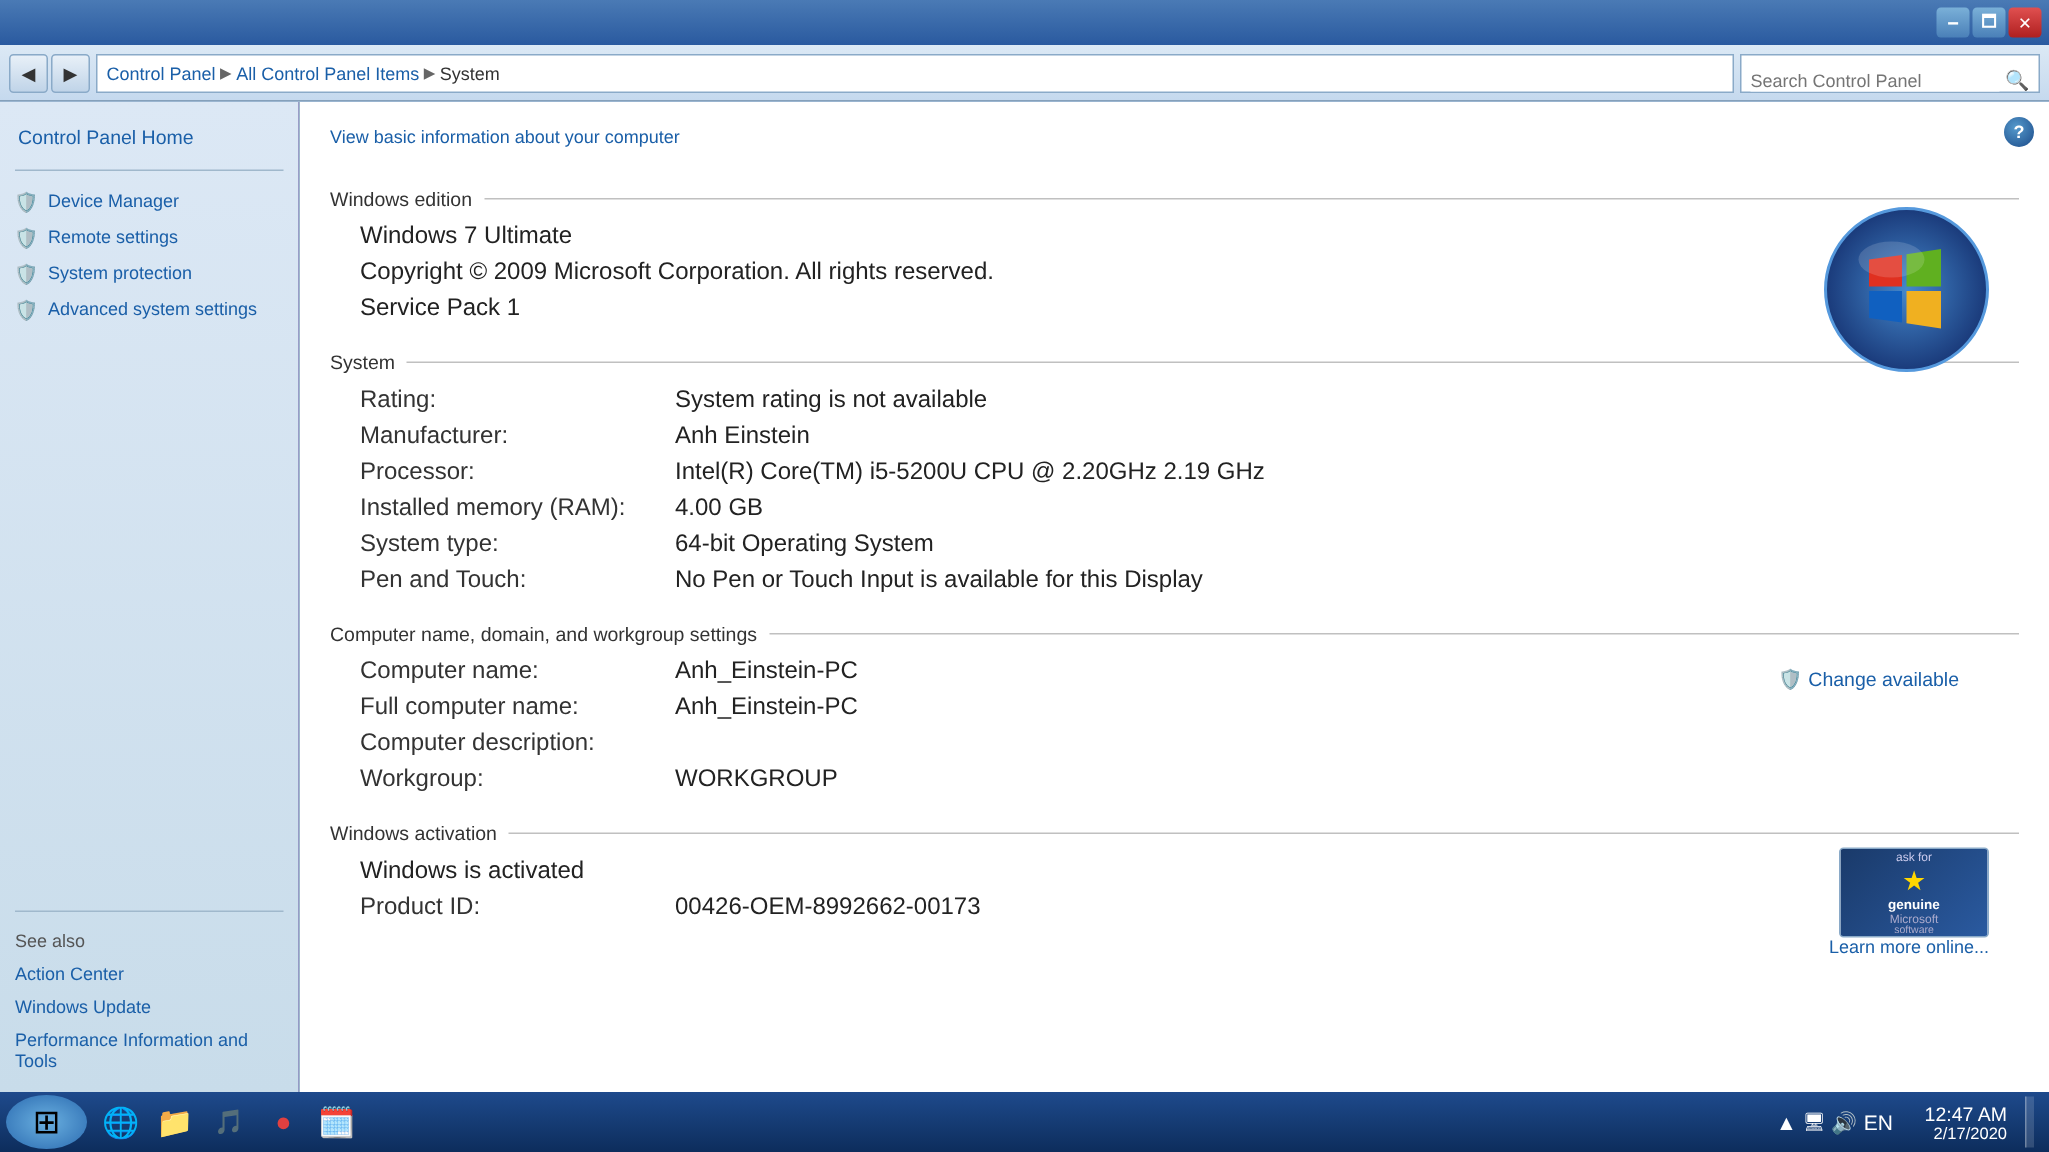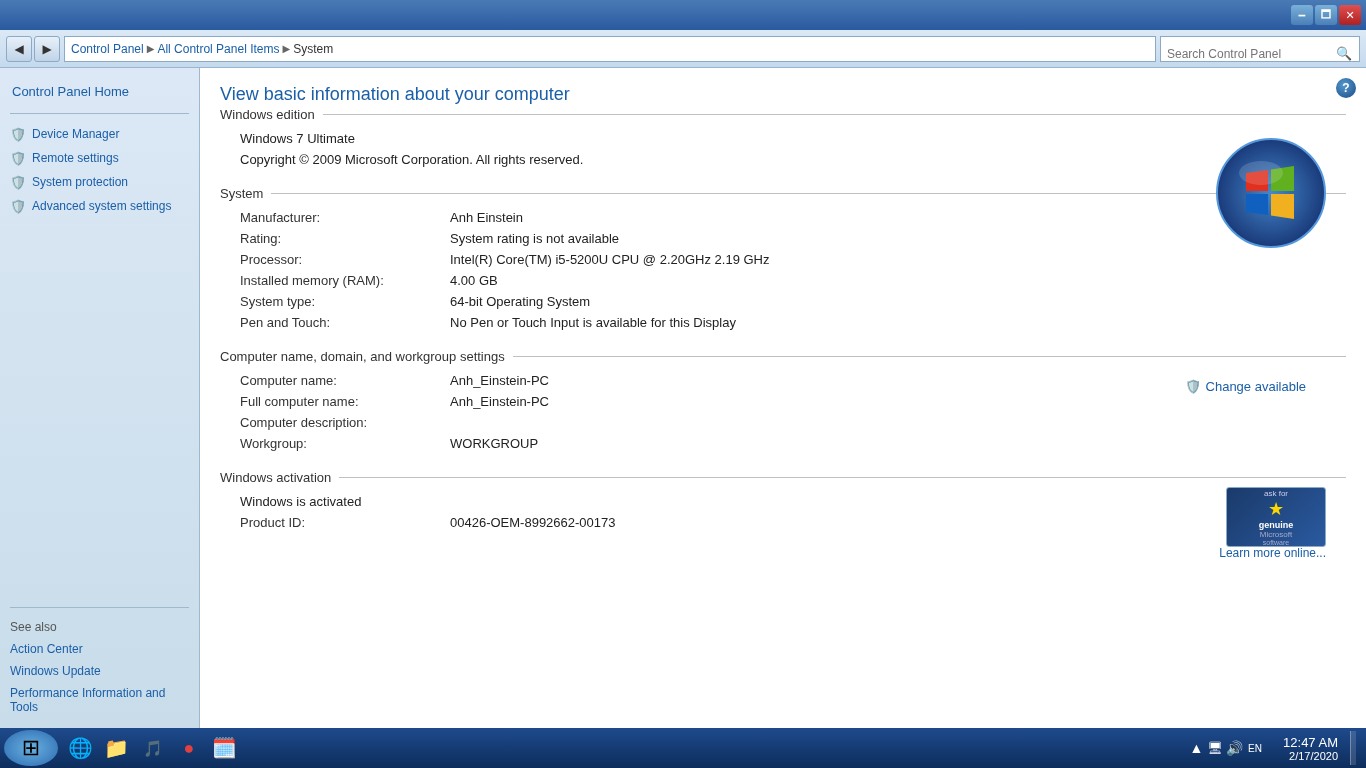--- a/index.html
+++ b/index.html
@@ -127,24 +127,24 @@
 
     
     .content {
       flex: 1;
       background: white;
       overflow-y: auto;
       padding: 16px 20px;
       position: relative;
     }
     .page-title {
-      font-size: 18px;
+      font-size: 12px;
       color: #1a5fa8;
       font-weight: normal;
-      margin-bottom: 2px;
+      margin-bottom: 27px;
     }
     .section-header {
       font-size: 13px;
       color: #333;
       margin-bottom: 6px;
       display: flex;
       align-items: center;
       gap: 8px;
     }
     .section-header::after {
@@ -154,21 +154,21 @@
       background: #c0c0c0;
     }
     .info-table {
       width: 100%;
       border-collapse: collapse;
       margin-bottom: 16px;
     }
     .info-table td {
       padding: 3px 10px;
       vertical-align: top;
-      font-size: 13px;
+      font-size: 16px;
     }
     .info-table td:first-child {
       color: #333;
       width: 220px;
       padding-left: 20px;
     }
     .info-table td:last-child {
       color: #222;
     }
     .link-text { color: #1a5fa8; cursor: pointer; }
@@ -377,35 +377,38 @@
     <div class="section-block">
       <div class="section-header">Windows edition</div>
       <table class="info-table">
         <tbody>
             <tr>
           <td colspan="2" style="padding-left:20px;font-weight:500;">Windows 7 Ultimate</td>
         </tr>
         <tr>
           <td colspan="2" style="padding-left:20px;">Copyright © 2009 Microsoft Corporation.  All rights reserved.</td>
         </tr>
+        <tr>
+          <td colspan="2" style="padding-left:20px;">Service Pack 1</td>
+        </tr>
       </tbody>
         </table>
     </div>
 
     <div class="section-block">
       <div class="section-header">System</div>
       <table class="info-table">
         <tbody>
             <tr>
+          <td>Rating:</td>
+          <td class="link-text">System rating is not available</td>
+        </tr>
+        <tr>
           <td>Manufacturer:</td>
           <td>Anh Einstein</td>
-        </tr>
-        <tr>
-          <td>Rating:</td>
-          <td class="link-text">System rating is not available</td>
         </tr>
         <tr>
           <td>Processor:</td>
           <td>Intel(R) Core(TM) i5-5200U CPU @ 2.20GHz   2.19 GHz</td>
         </tr>
         <tr>
           <td>Installed memory (RAM):</td>
           <td><span style="color:#222;font-weight:500;">4.00 GB</span></td>
         </tr>
         <tr>
@@ -492,20 +495,20 @@
     <span style="font-size:18px;color:#e04040;">●</span>
   </div>
   <div class="taskbar-icon">
     <span>🗓️</span>
   </div>
   <div class="taskbar-spacer"></div>
   <div class="taskbar-tray">
     <span class="tray-icon">▲</span>
     <span class="tray-icon" style="font-size:12px;">🖥</span>
     <span class="tray-icon">🔊</span>
-    <span class="tray-icon" style="font-size:10px;">EN</span>
+    <span class="tray-icon" style="font-size:14px;">EN</span>
     <div class="tray-clock">
       <div class="time">12:47 AM</div>
       <div class="date">2/17/2020</div>
     </div>
     <span class="tray-icon" style="width:6px;height:34px;display:inline-block;background:rgba(255,255,255,0.15);border-left:1px solid rgba(255,255,255,0.3);"></span>
   </div>
 </div>
 
 </body></html>

